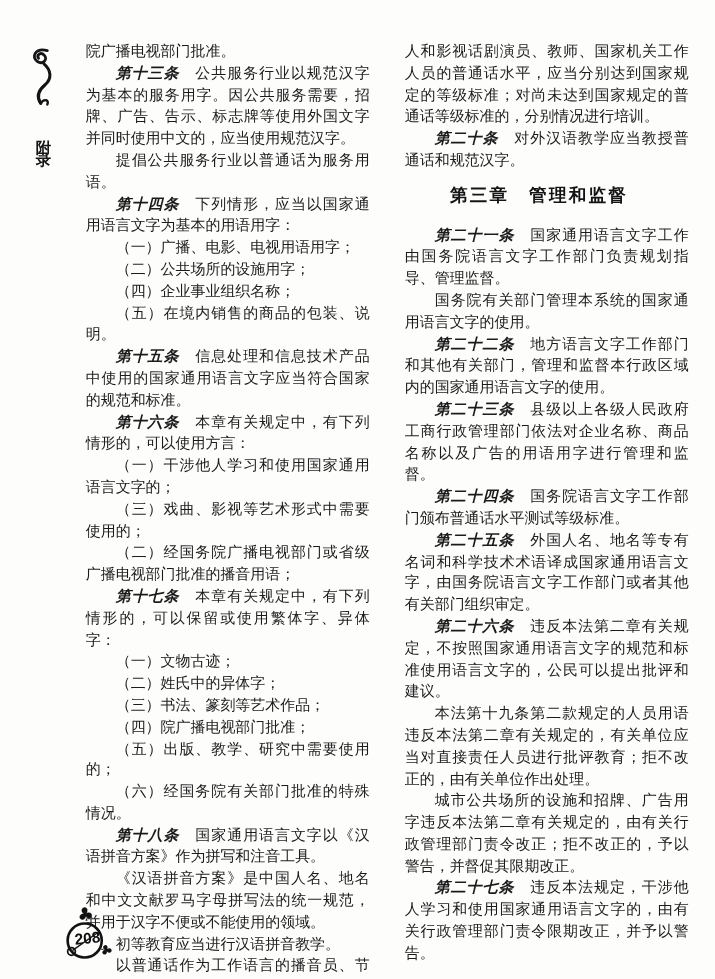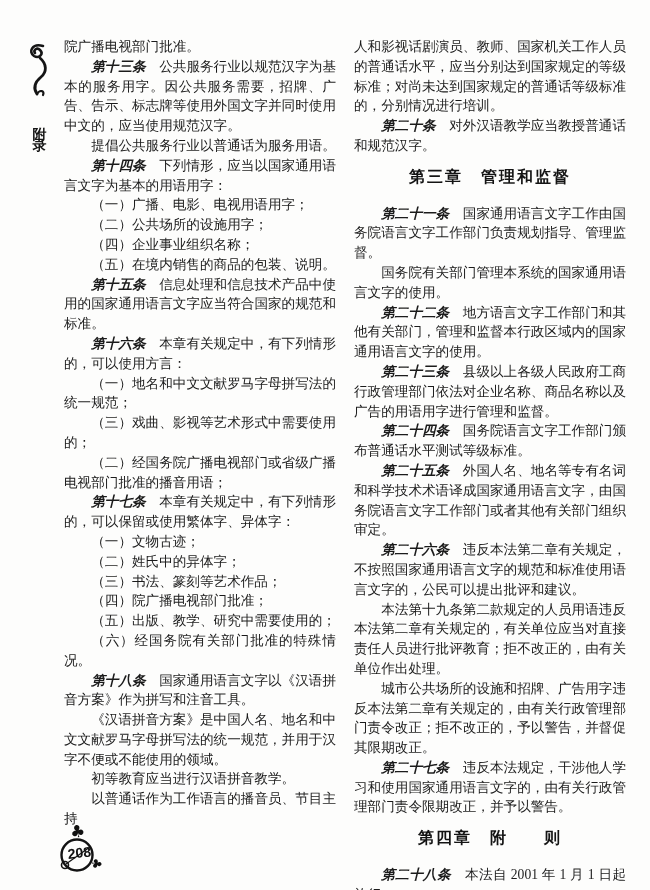--- a/index.html
+++ b/index.html
@@ -33,27 +33,27 @@
   
   .col {
     position:absolute; top:37px;
     width:272px;
     font-size:13.6px; line-height:19.8px;
     text-align:justify; text-justify:inter-character;
     color:#1b1b1b;
   }
   .col-left  { left:64px; }
   .col-right { left:354px; }
-  .para { text-indent:2em; }
+  .para { text-indent:2em;margin-left:14px; }
   .para.cont { text-indent:0; }
   .para.h {
     text-indent:0; text-align:center;
     font-weight:bold; font-size:16px; letter-spacing:2px;
     margin:13px 0 15px 0;
-    font-family:Liberation Mono, monospace;
+    font-family:Liberation Serif, serif;
     color:#141414;
   }
   .art { font-weight:bold; font-family:"Liberation Sans","DejaVu Sans",sans-serif;font-style:italic; }
 </style>
 </head>
 <body>
 
 <div class="page">
 
   <svg class="flourish" width="26" height="56" viewBox="0 0 26 56">
@@ -68,21 +68,21 @@
       <div class="para cont">院广播电视部门批准。</div>
       <div class="para p"><span class="art">第十三条</span>　公共服务行业以规范汉字为基本的服务用字。因公共服务需要，招牌、广告、告示、标志牌等使用外国文字并同时使用中文的，应当使用规范汉字。</div>
       <div class="para p">提倡公共服务行业以普通话为服务用语。</div>
       <div class="para p"><span class="art">第十四条</span>　下列情形，应当以国家通用语言文字为基本的用语用字：</div>
       <div class="para p">（一）广播、电影、电视用语用字；</div>
       <div class="para p">（二）公共场所的设施用字；</div>
       <div class="para p">（四）企业事业组织名称；</div>
       <div class="para p">（五）在境内销售的商品的包装、说明。</div>
       <div class="para p"><span class="art">第十五条</span>　信息处理和信息技术产品中使用的国家通用语言文字应当符合国家的规范和标准。</div>
       <div class="para p"><span class="art">第十六条</span>　本章有关规定中，有下列情形的，可以使用方言：</div>
-      <div class="para p">（一）地名和中文文献罗马字母拼写法的统一规范；</div>
+      <div class="para p">（一）干涉他人学习和使用国家通用语言文字的；</div>
       <div class="para p">（三）戏曲、影视等艺术形式中需要使用的；</div>
       <div class="para p">（二）经国务院广播电视部门或省级广播电视部门批准的播音用语；</div>
       <div class="para p"><span class="art">第十七条</span>　本章有关规定中，有下列情形的，可以保留或使用繁体字、异体字：</div>
       <div class="para p">（一）文物古迹；</div>
       <div class="para p">（二）姓氏中的异体字；</div>
       <div class="para p">（三）书法、篆刻等艺术作品；</div>
       <div class="para p">（四）院广播电视部门批准；</div>
       <div class="para p">（五）出版、教学、研究中需要使用的；</div>
       <div class="para p">（六）经国务院有关部门批准的特殊情况。</div>
       <div class="para p"><span class="art">第十八条</span>　国家通用语言文字以《汉语拼音方案》作为拼写和注音工具。</div>

